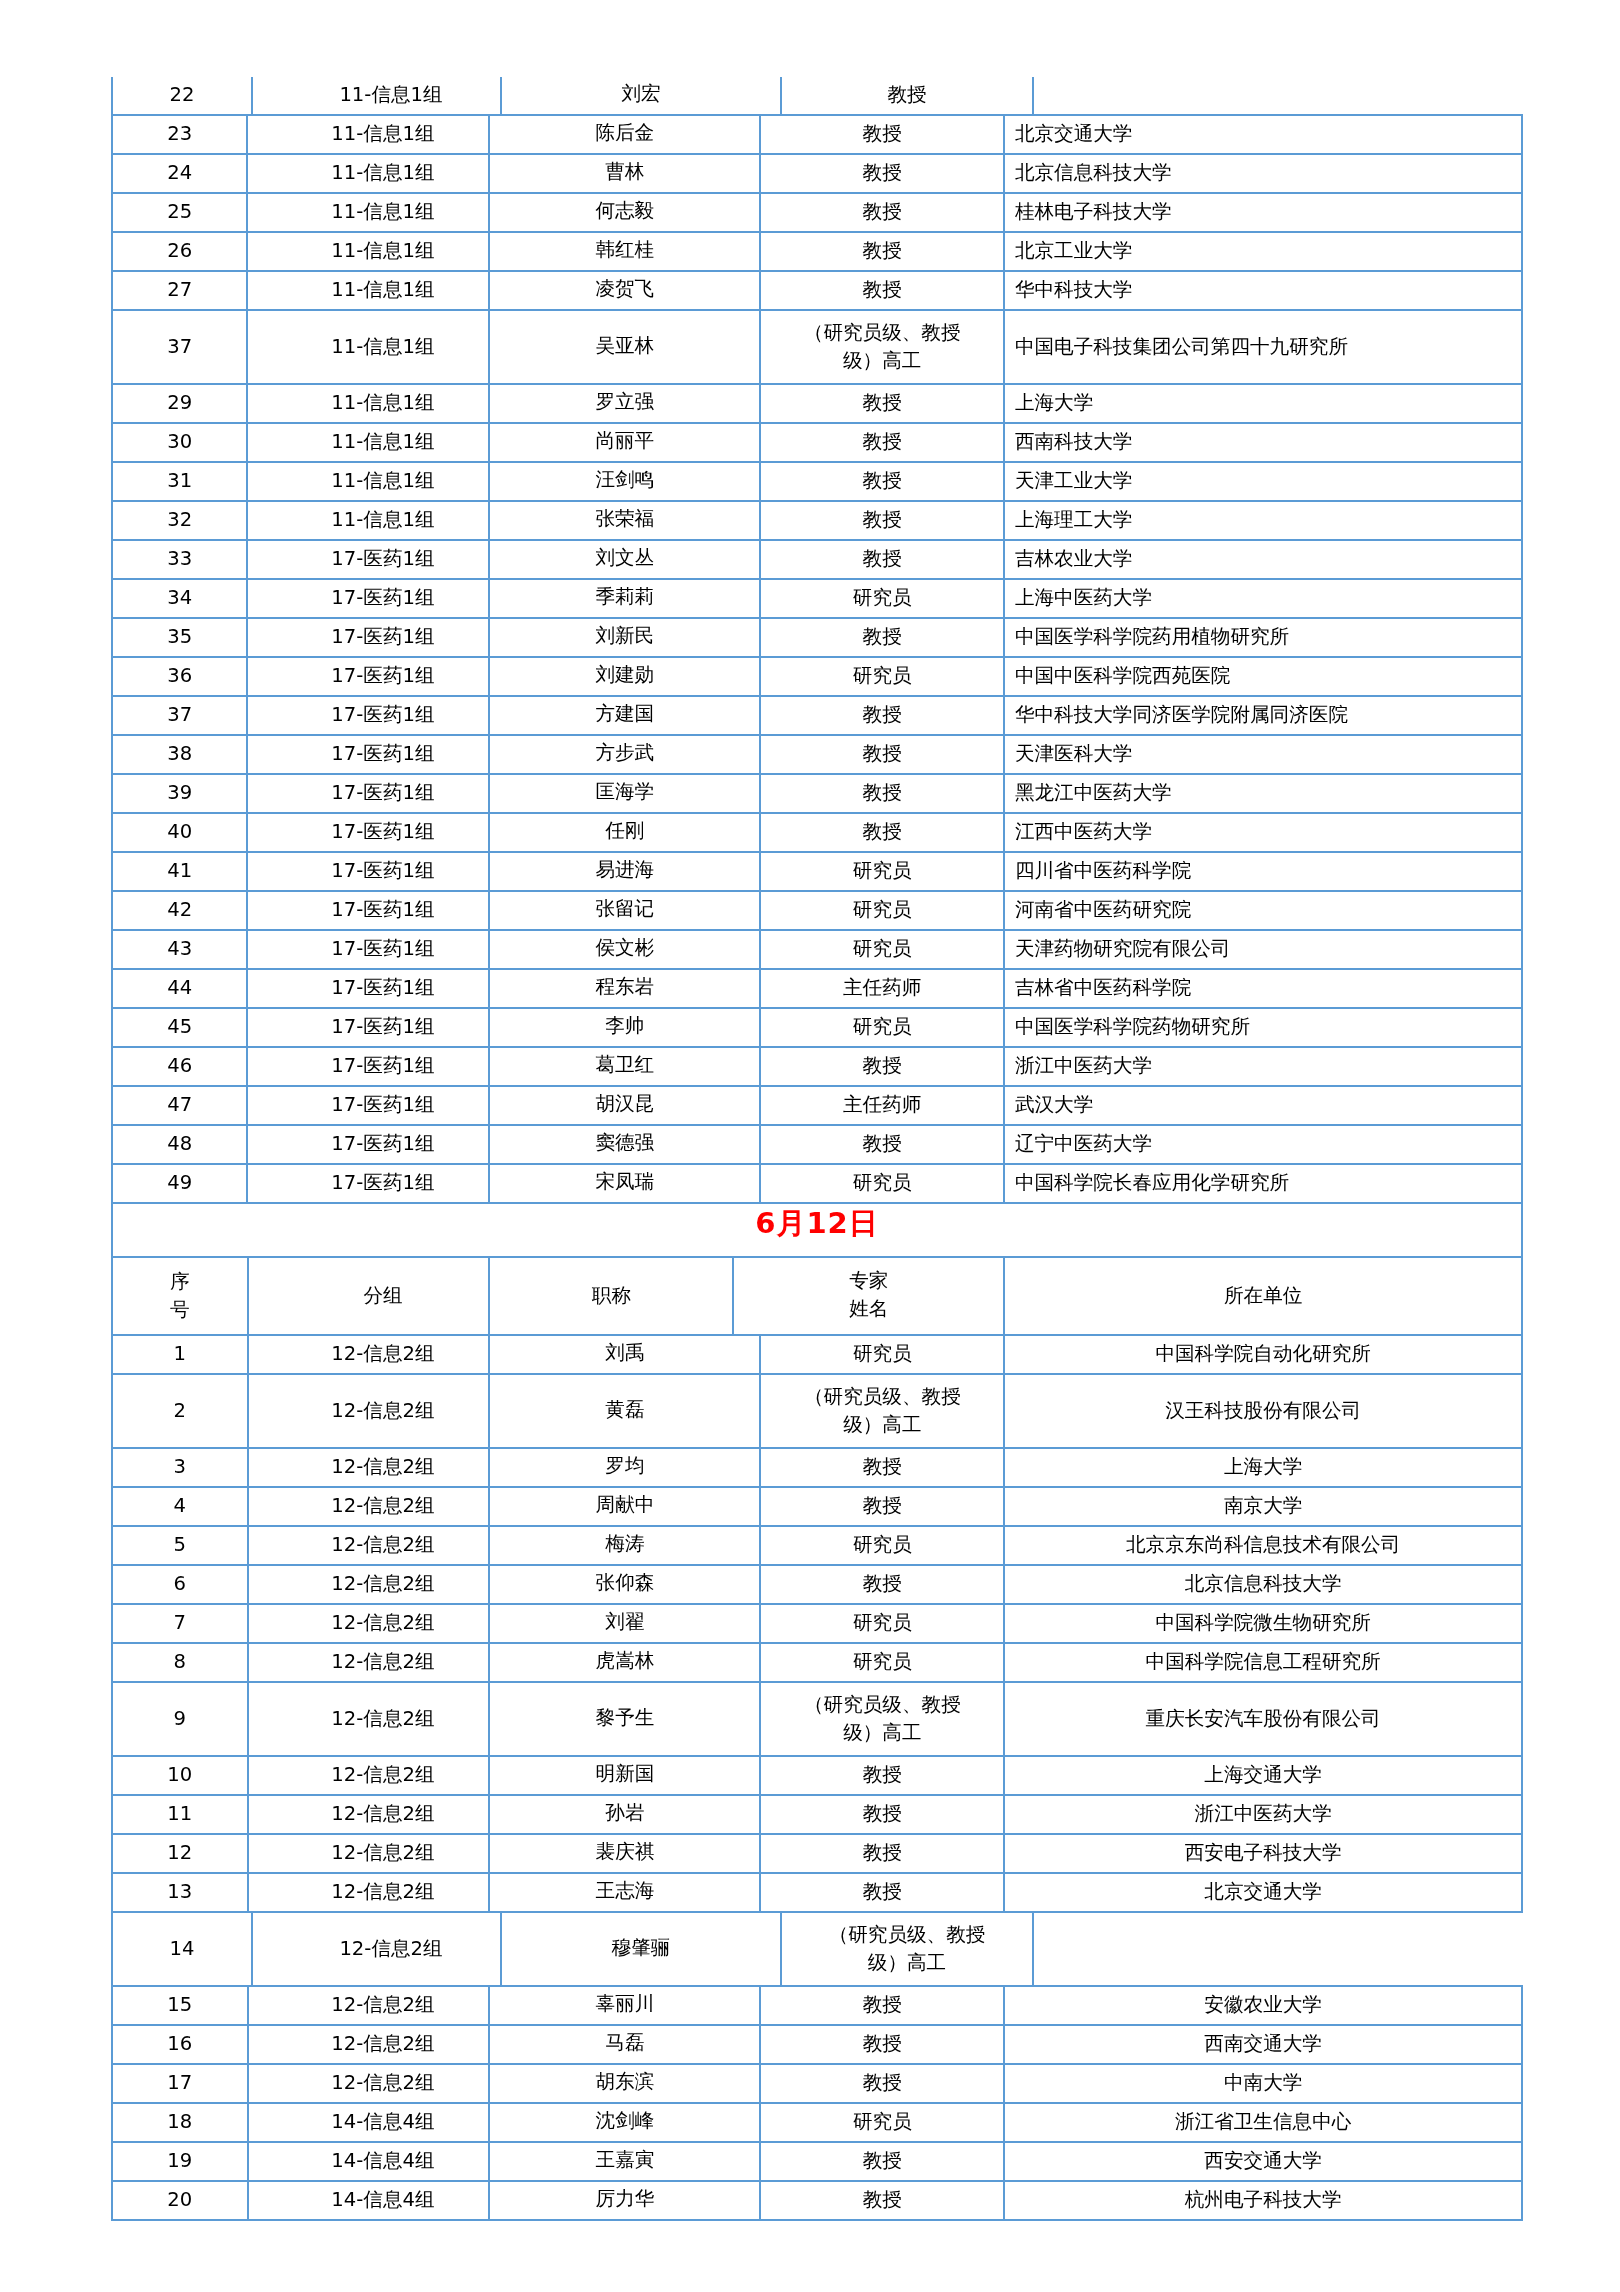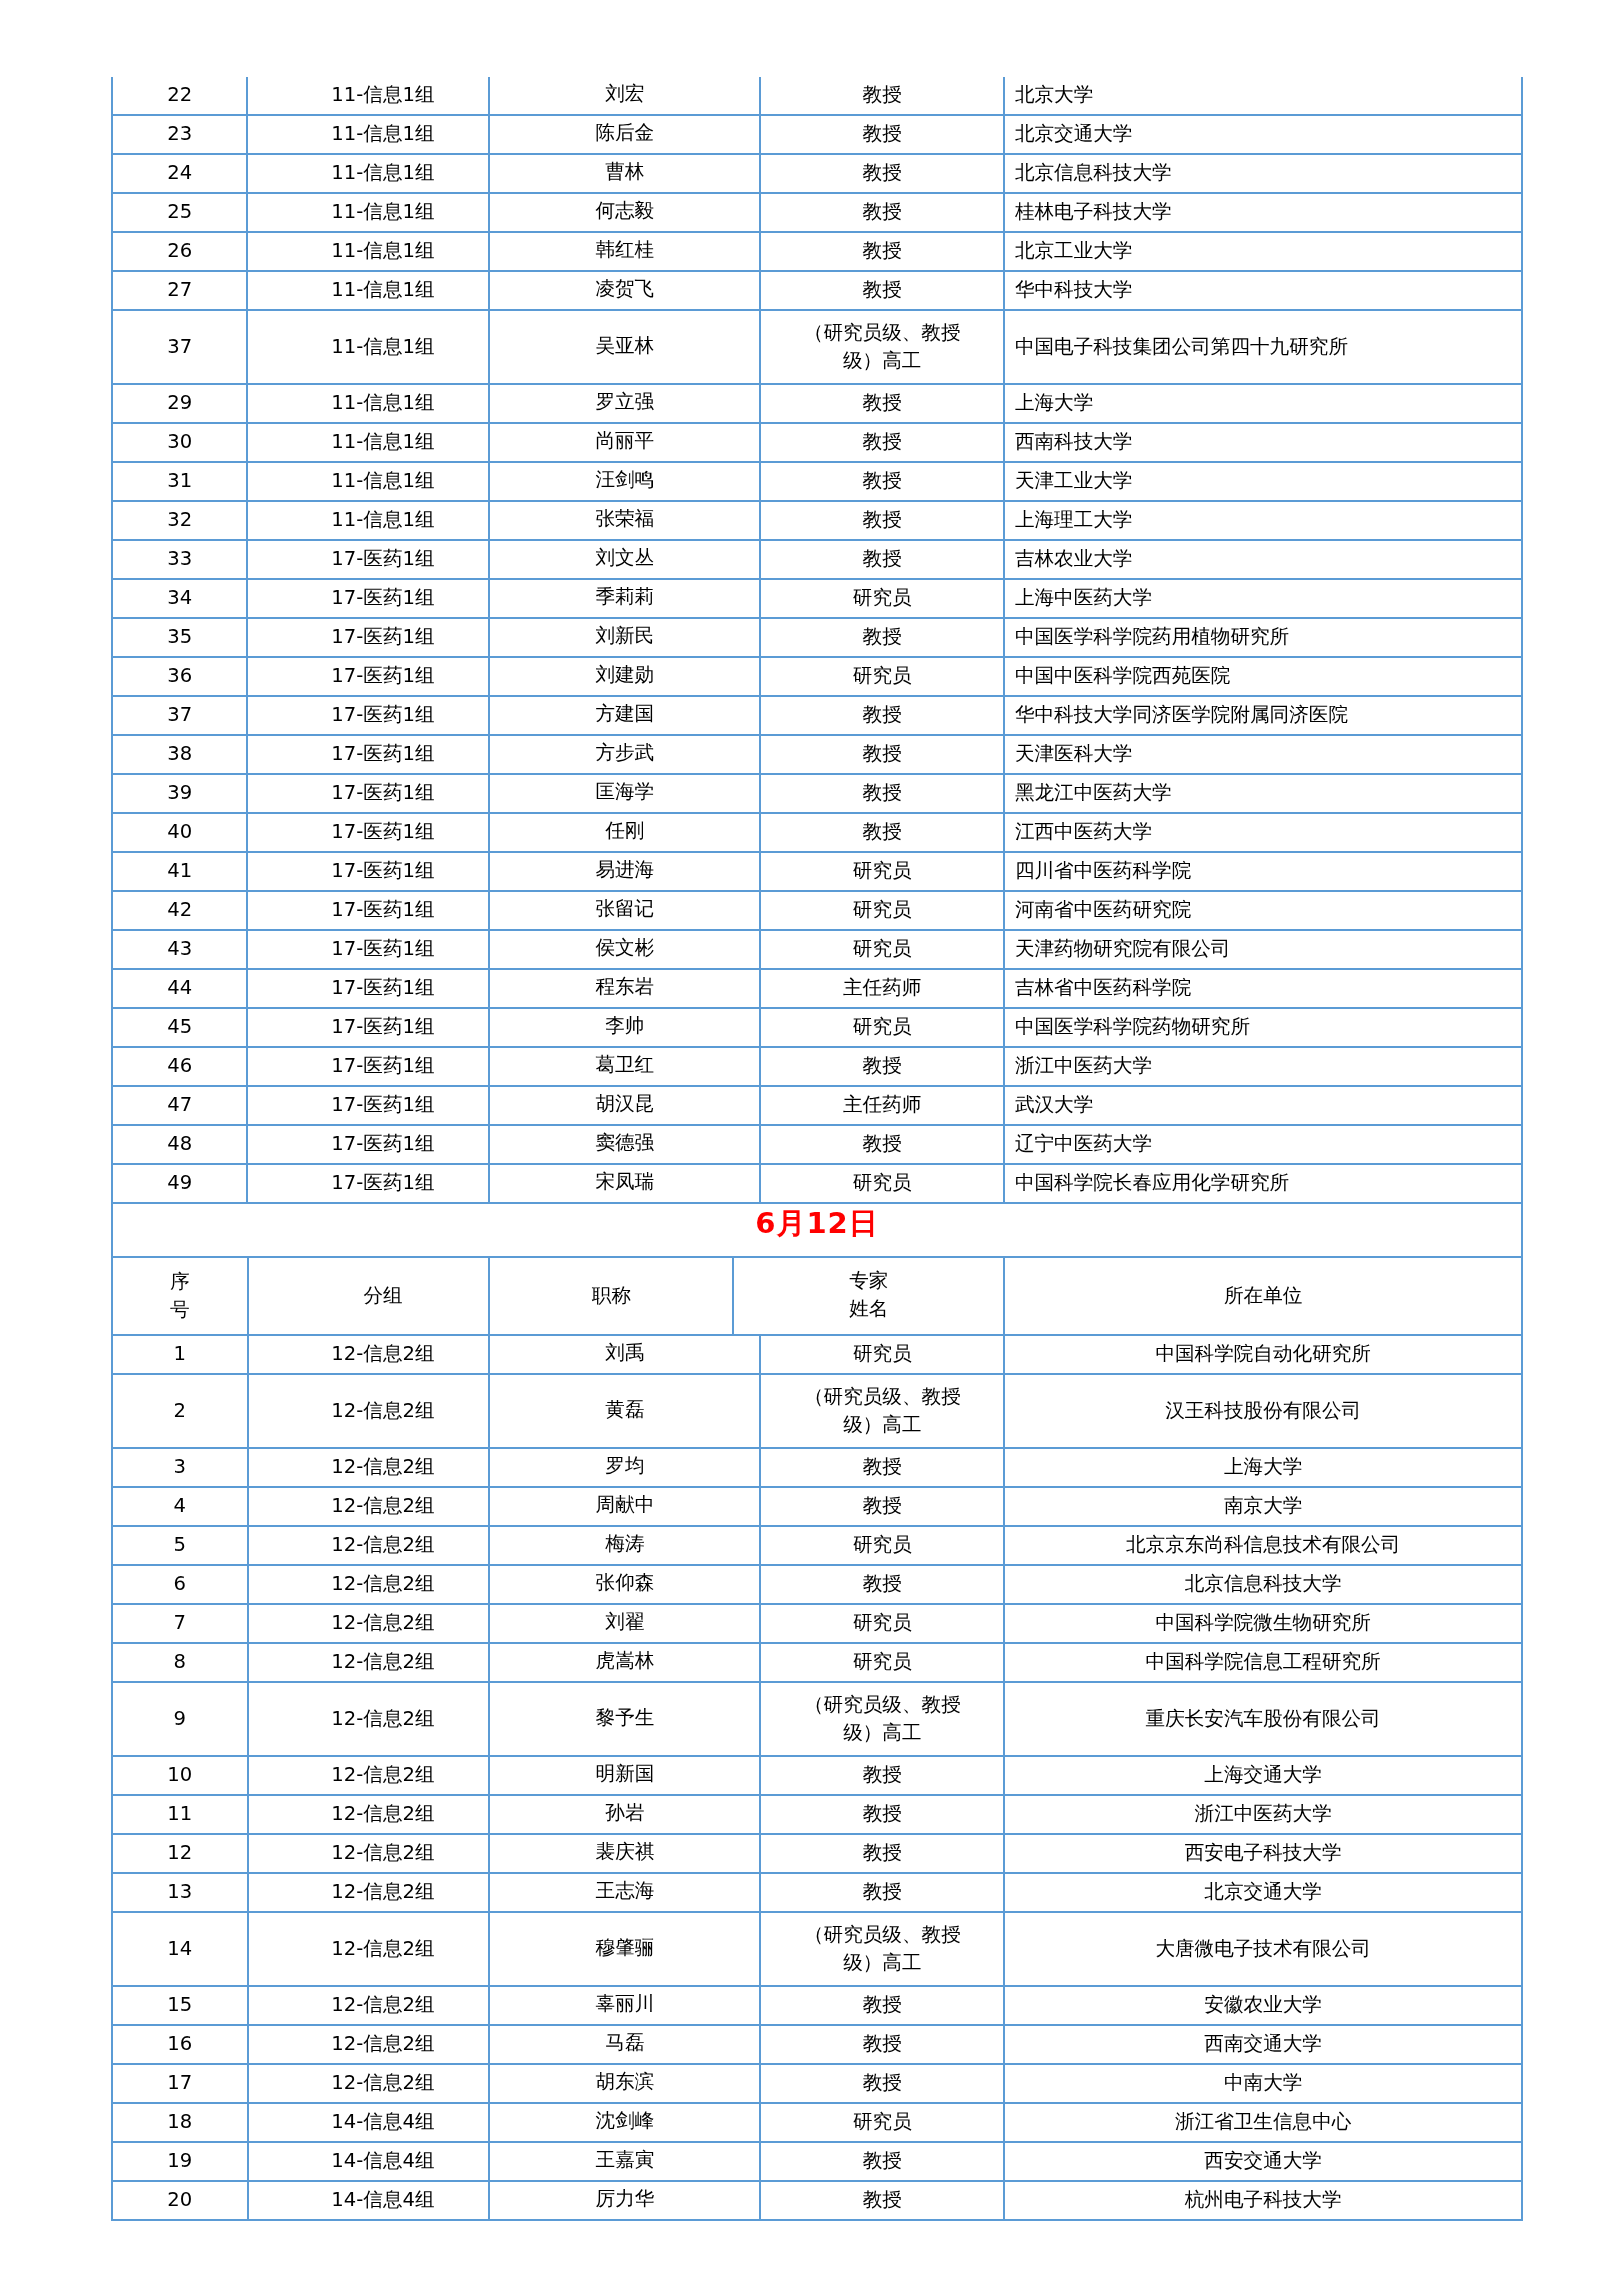--- a/index.html
+++ b/index.html
@@ -70,21 +70,20 @@
 
 <div class="page">
   <div class="table-wrap">
 
     <div id="t1rows">
         <div class="row t1row">
           <div class="cell c1">22</div>
           <div class="cell c2">11-信息1组</div>
           <div class="cell c3">刘宏</div>
           <div class="cell c4">教授</div>
-          <div class="cell c5">北京大学</div>
         </div>
         <div class="row t1row">
           <div class="cell c1">23</div>
           <div class="cell c2">11-信息1组</div>
           <div class="cell c3">陈后金</div>
           <div class="cell c4">教授</div>
           <div class="cell c5">北京交通大学</div>
         </div>
         <div class="row t1row">
           <div class="cell c1">24</div>
@@ -378,21 +377,20 @@
           <div class="cell c3">王志海</div>
           <div class="cell c4">教授</div>
           <div class="cell c5">北京交通大学</div>
         </div>
         <div class="row t2row tall">
           <div class="cell c1">14</div>
           <div class="cell c2">12-信息2组</div>
           <div class="cell c3">穆肇骊</div>
           <div class="cell c4">（研究员级、教授
 级）高工</div>
-          <div class="cell c5">大唐微电子技术有限公司</div>
         </div>
         <div class="row t2row">
           <div class="cell c1">15</div>
           <div class="cell c2">12-信息2组</div>
           <div class="cell c3">辜丽川</div>
           <div class="cell c4">教授</div>
           <div class="cell c5">安徽农业大学</div>
         </div>
         <div class="row t2row">
           <div class="cell c1">16</div>

